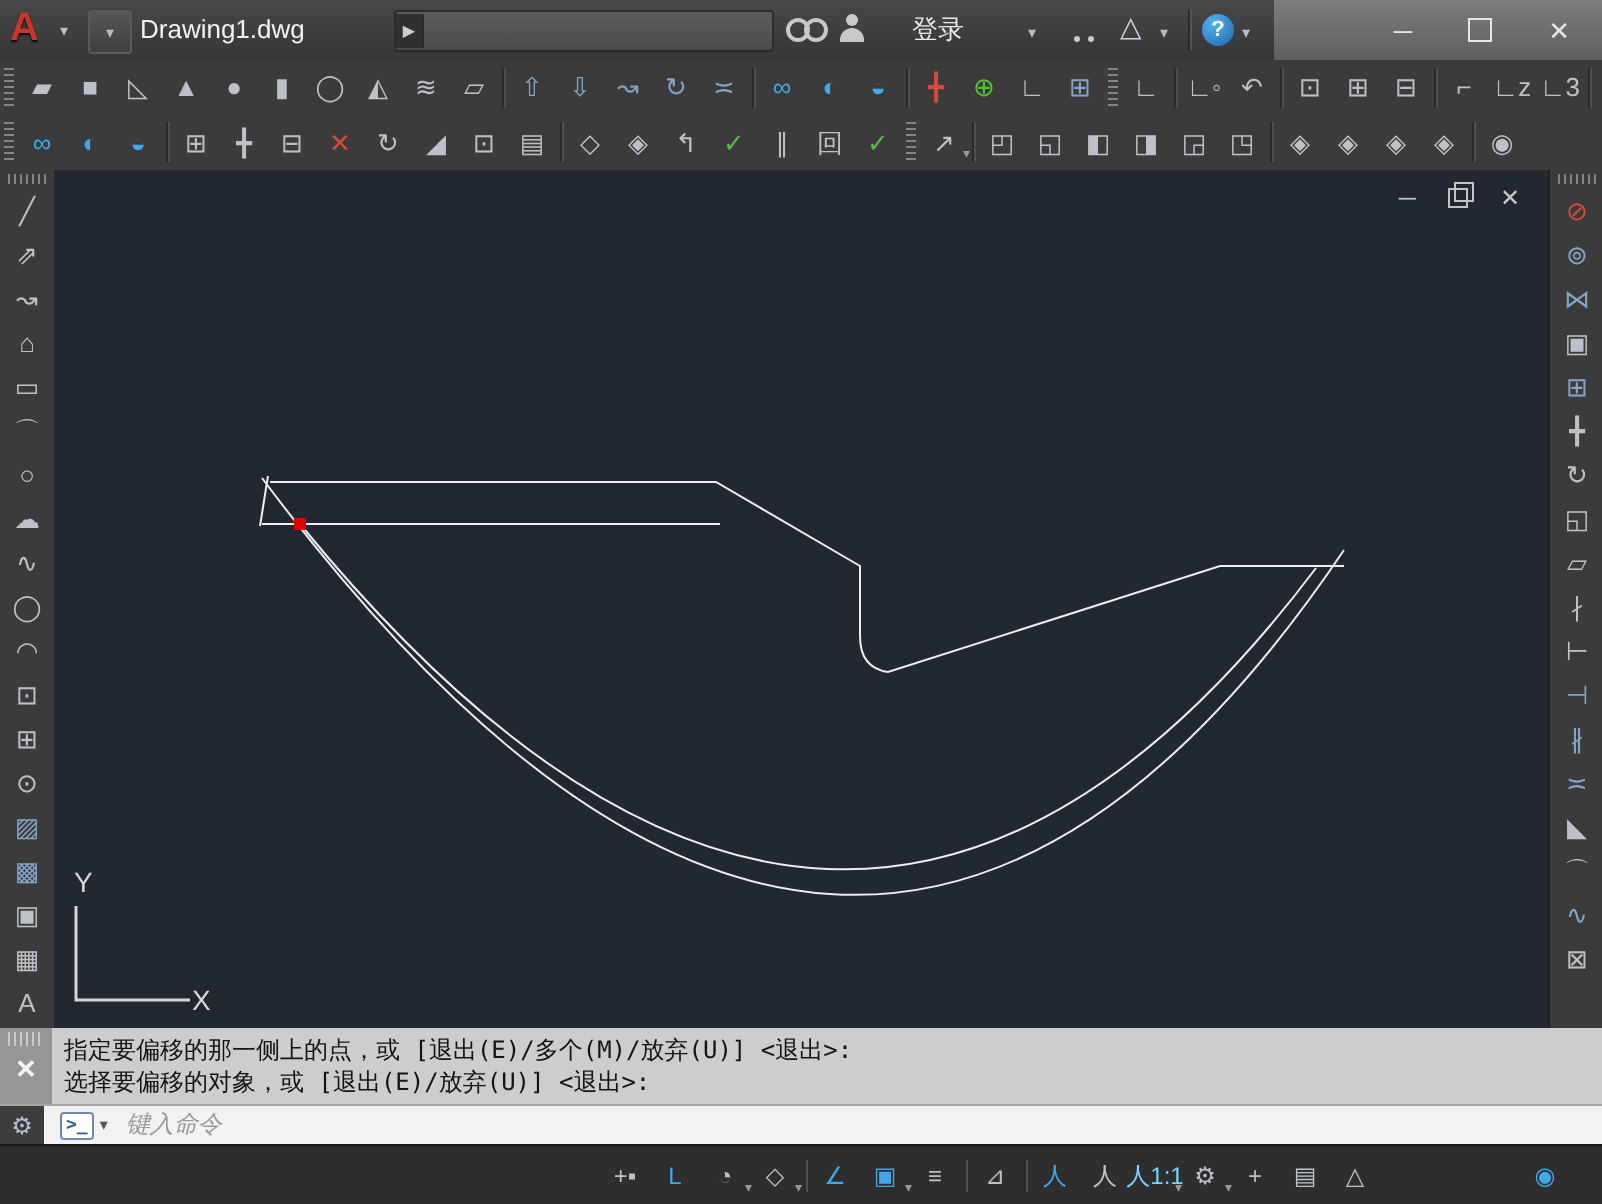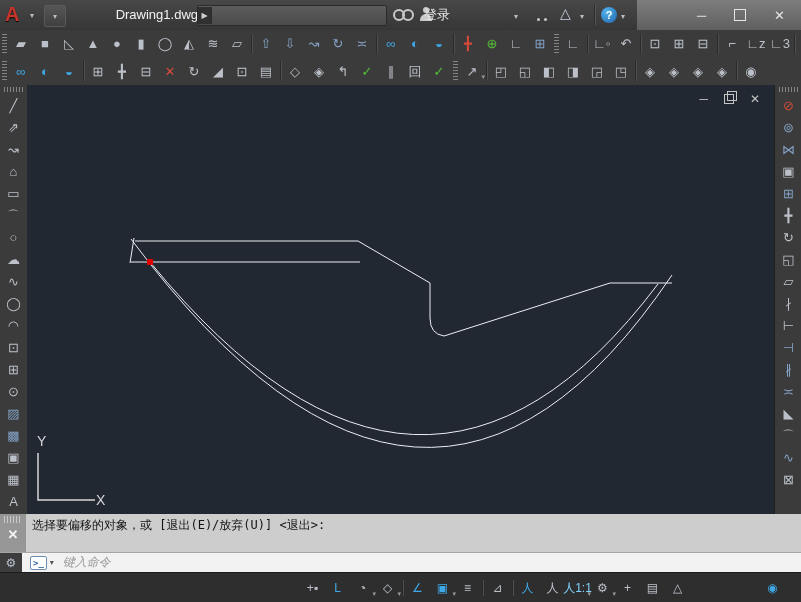--- a/index.html
+++ b/index.html
@@ -14,38 +14,38 @@
   .win-glyph{color:#e6e6e6;font-size:13px;line-height:13px;cursor:pointer;}
   .restore-box{position:relative;width:10px;height:10px;border:1px solid #e6e6e6;}
   .logo{position:absolute;left:5px;top:3px;font-size:20px;font-weight:bold;
     color:#c7352b;text-shadow:0 1px 1px #000;}
   .dd{font-size:8px;color:#bbb;}
   .logo-dd{position:absolute;left:30px;top:11px;}
   .qa-btn{position:absolute;left:44px;top:5px;width:20px;height:20px;border:1px solid #5a5a5a;
     border-radius:2px;background:linear-gradient(#565656,#3f3f3f);display:flex;
     align-items:center;justify-content:center;}
   .file-tab{position:absolute;left:70px;top:0;width:128px;height:30px;line-height:30px;
-    text-align:right;color:#f2f2f2;font-size:13px;}
+    text-align:left;color:#f2f2f2;font-size:13px;}
   .search{position:absolute;left:197px;top:5px;width:188px;height:19px;display:flex;
     align-items:center;background:linear-gradient(#5c5c5c,#4b4b4b);
     border:1px solid #2b2b2b;border-radius:2px;}
   .search-arrow{width:13px;height:17px;background:#303030;color:#cfcfcf;font-size:8px;
     display:flex;align-items:center;justify-content:center;border-right:1px solid #2b2b2b;}
   .search-input{flex:1;background:transparent;border:none;outline:none;
     font:italic 12px "Liberation Sans",sans-serif;color:#d0d0d0;padding:0 4px;min-width:0;}
   .search-input::placeholder{color:#9f9f9f;}
   .binoc{position:absolute;left:393px;top:9px;width:20px;height:12px;}
   .binoc i{position:absolute;width:8px;height:8px;border:2px solid #c9c9c9;border-radius:50%;top:0;}
   .binoc i:first-child{left:0}.binoc i:last-child{left:9px}
   .person{position:absolute;left:419px;top:7px;width:14px;height:15px;}
   .person::before{content:"";position:absolute;left:4px;top:0;width:6px;height:6px;
     border-radius:50%;background:#c9c9c9;}
   .person::after{content:"";position:absolute;left:1px;top:7px;width:12px;height:7px;
     border-radius:6px 6px 0 0;background:#c9c9c9;}
-  .login-label{position:absolute;left:424px;top:0;height:30px;line-height:30px;
+  .login-label{position:absolute;left:456px;top:0;height:30px;line-height:30px;
     color:#e8e8e8;font-size:13px;cursor:pointer;}
   .login-dd{position:absolute;left:514px;top:12px;}
   .cart{position:absolute;left:534px;top:8px;width:16px;height:14px;}
   .cart-body{width:15px;height:8px;background:#c9c9c9;
     clip-path:polygon(0 0,100% 0,80% 100%,20% 100%);}
   .cart::after{content:"";position:absolute;left:3px;top:10px;width:3px;height:3px;
     border-radius:50%;background:#c9c9c9;box-shadow:7px 0 0 #c9c9c9;}
   .a360{position:absolute;left:560px;top:5px;font-size:14px;color:#c9d2e2;}
   .a360-dd{position:absolute;left:580px;top:12px;}
   .tb-sep{position:absolute;left:594px;top:5px;width:1px;height:20px;background:#2c2c2c;
@@ -496,20 +496,21 @@
       </g>
     </svg>
   </div>
 
   <div class="cmd">
     <div class="cmd-gutter">
       <div class="cmd-grip"></div>
       <span class="cmd-close">✕</span>
     </div>
     <div class="cmd-history">
+      <div>指定要偏移的那一侧上的点，或 [退出(E)/多个(M)/放弃(U)] &lt;退出&gt;:</div>
       <div>选择要偏移的对象，或 [退出(E)/放弃(U)] &lt;退出&gt;:</div>
     </div>
     <div class="cmd-input">
       <span class="wrench-box">⚙</span>
       <span class="prompt-box">&gt;_</span>
       <span class="dd prompt-dd">▾</span>
       <span class="cmd-placeholder">键入命令</span>
     </div>
   </div>
 

